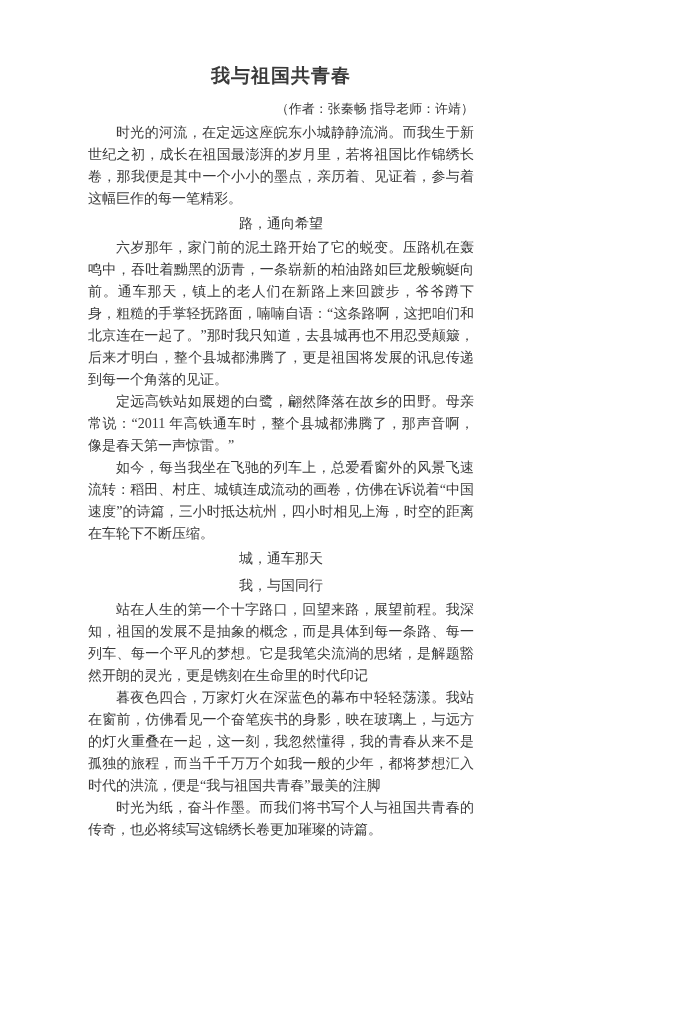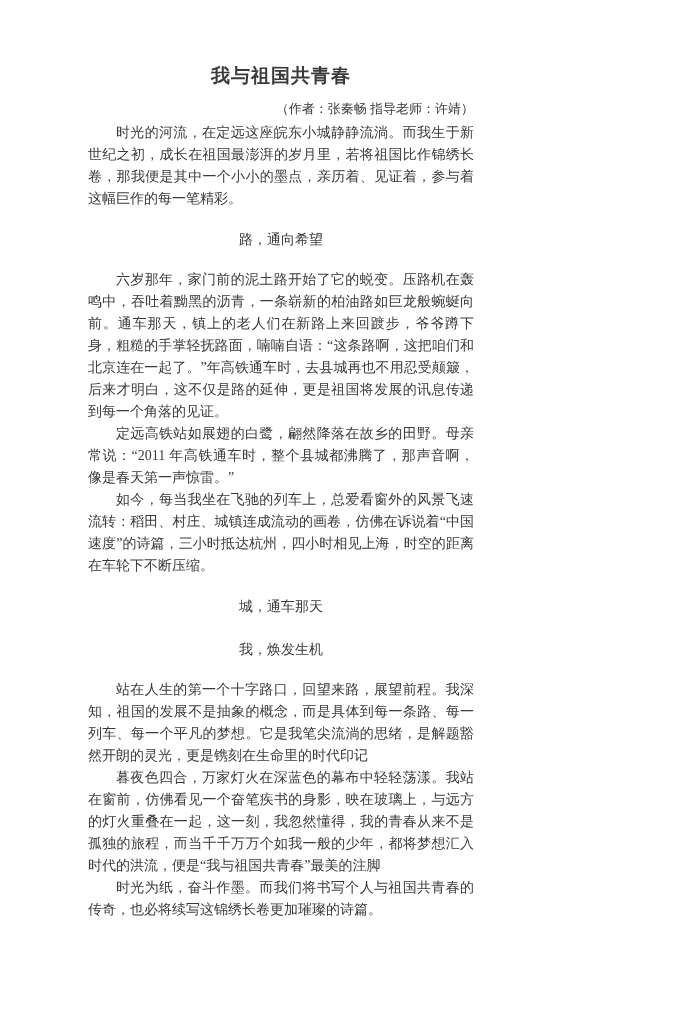--- a/index.html
+++ b/index.html
@@ -38,37 +38,37 @@
   .para {
     margin: 0;
     font-size: 14px;
     line-height: 22px;
     text-align: justify;
     text-justify: inter-ideograph;
     text-indent: 2em;
     word-break: break-all;
   }
   .heading {
-    margin: 16px;
+    margin: 0;
     font-size: 14px;
     line-height: 27px;
     font-weight: normal;
     text-align: center;
   }
 </style>
 </head>
 <body>
 
 <div class="doc">
   <h1 class="title">我与祖国共青春</h1>
   <div class="byline">（作者：张秦畅 指导老师：许靖）</div>
 
   <p class="para">时光的河流，在定远这座皖东小城静静流淌。而我生于新世纪之初，成长在祖国最澎湃的岁月里，若将祖国比作锦绣长卷，那我便是其中一个小小的墨点，亲历着、见证着，参与着这幅巨作的每一笔精彩。</p>
   <h2 class="heading">路，通向希望</h2>
-  <p class="para">六岁那年，家门前的泥土路开始了它的蜕变。压路机在轰鸣中，吞吐着黝黑的沥青，一条崭新的柏油路如巨龙般蜿蜒向前。通车那天，镇上的老人们在新路上来回踱步，爷爷蹲下身，粗糙的手掌轻抚路面，喃喃自语：“这条路啊，这把咱们和北京连在一起了。”年高铁通车时，去县城再也不用忍受颠簸，后来才明白，这不仅是路的延伸，更是祖国将发展的讯息传递到每一个角落的见证。</p>
+  <p class="para">六岁那年，家门前的泥土路开始了它的蜕变。压路机在轰鸣中，吞吐着黝黑的沥青，一条崭新的柏油路如巨龙般蜿蜒向前。通车那天，镇上的老人们在新路上来回踱步，爷爷蹲下身，粗糙的手掌轻抚路面，喃喃自语：“这条路啊，这把咱们和北京连在一起了。”那时我只知道，去县城再也不用忍受颠簸，后来才明白，整个县城都沸腾了，更是祖国将发展的讯息传递到每一个角落的见证。</p>
   <p class="para">定远高铁站如展翅的白鹭，翩然降落在故乡的田野。母亲常说：“2011 年高铁通车时，整个县城都沸腾了，那声音啊，像是春天第一声惊雷。”</p>
   <p class="para">如今，每当我坐在飞驰的列车上，总爱看窗外的风景飞速流转：稻田、村庄、城镇连成流动的画卷，仿佛在诉说着“中国速度”的诗篇，三小时抵达杭州，四小时相见上海，时空的距离在车轮下不断压缩。</p>
   <h2 class="heading">城，通车那天</h2>
-  <h2 class="heading">我，焕发生机</h2>
+  <h2 class="heading">我，与国同行</h2>
   <p class="para">站在人生的第一个十字路口，回望来路，展望前程。我深知，祖国的发展不是抽象的概念，而是具体到每一条路、每一列车、每一个平凡的梦想。它是我笔尖流淌的思绪，是解题豁然开朗的灵光，更是镌刻在生命里的时代印记</p>
   <p class="para">暮夜色四合，万家灯火在深蓝色的幕布中轻轻荡漾。我站在窗前，仿佛看见一个奋笔疾书的身影，映在玻璃上，与远方的灯火重叠在一起，这一刻，我忽然懂得，我的青春从来不是孤独的旅程，而当千千万万个如我一般的少年，都将梦想汇入时代的洪流，便是“我与祖国共青春”最美的注脚</p>
   <p class="para">时光为纸，奋斗作墨。而我们将书写个人与祖国共青春的传奇，也必将续写这锦绣长卷更加璀璨的诗篇。</p>
 </div>
 
 </body></html>

